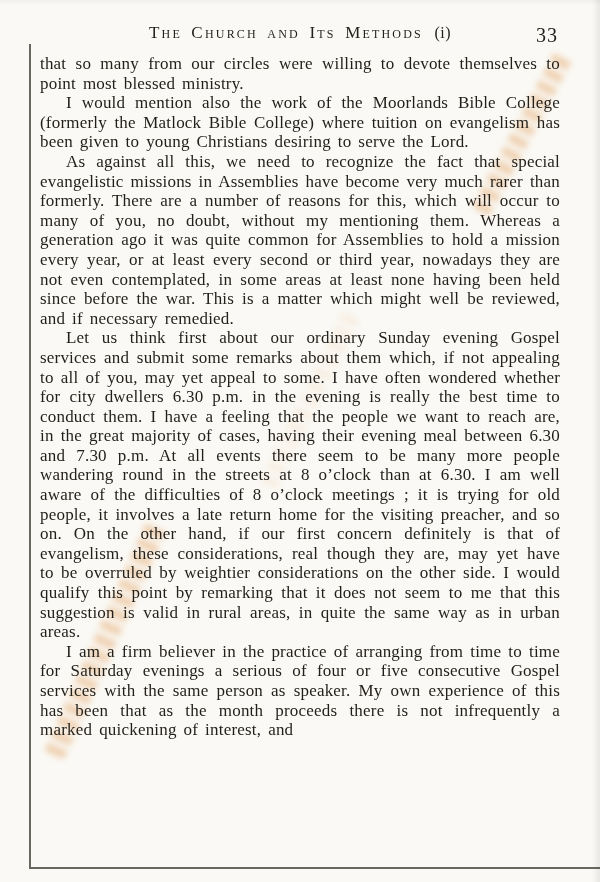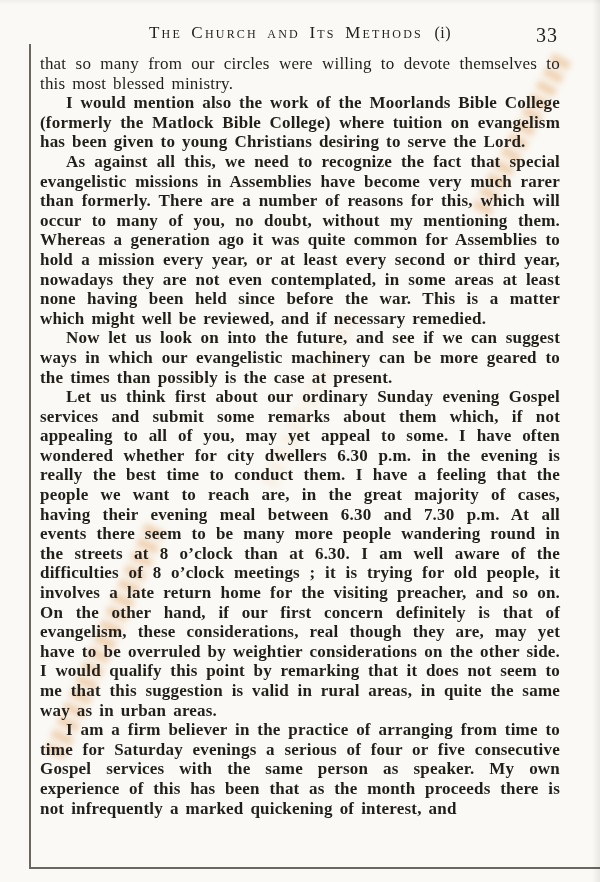--- a/index.html
+++ b/index.html
@@ -55,21 +55,21 @@
     z-index: 2;
     text-align: justify;
   }
   .para {
     margin: 0;
     font-size: 17px;
     line-height: 19.6px;
     letter-spacing: 0.2px;
     word-spacing: 2.5px;
   }
-  .para.indent { text-indent: 26px; font-weight: bold; }
+  .para.indent { text-indent: 26px; }
 
   
   .watermark-streak {
     position: absolute;
     z-index: 1;
     pointer-events: none;
     filter: blur(3px);
     opacity: 0.42;
     border-radius: 4px;
     background: repeating-linear-gradient(
@@ -133,24 +133,23 @@
 
   <header class="running-head">
     <span class="head-title">
       <span class="sc">The Church and Its Methods</span>
       <span class="title-suffix">(i)</span>
     </span>
     <span class="page-num">33</span>
   </header>
 
   <main class="page-body">
-      <p class="para">that so many from our circles were willing to devote themselves to this most blessed ministry.</p>
+      <p class="para">that so many from our circles were willing to devote themselves to point most blessed ministry.</p>
       <p class="para indent">I would mention also the work of the Moorlands Bible College (formerly the Matlock Bible College) where tuition on evangelism has been given to young Christians desiring to serve the Lord.</p>
       <p class="para indent">As against all this, we need to recognize the fact that special evangelistic missions in Assemblies have become very much rarer than formerly.  There are a number of reasons for this, which will occur to many of you, no doubt, without my mentioning them.  Whereas a generation ago it was quite common for Assemblies to hold a mission every year, or at least every second or third year, nowadays they are not even contemplated, in some areas at least none having been held since before the war.  This is a matter which might well be reviewed, and if necessary remedied.</p>
-      <p class="para indent">Now let us look on into the future, and see if we can suggest ways in which our evangelistic machinery can be more geared to the times than possibly is the case at present.</p>
       <p class="para indent">Let us think first about our ordinary Sunday evening Gospel services and submit some remarks about them which, if not appealing to all of you, may yet appeal to some.  I have often wondered whether for city dwellers 6.30 p.m. in the evening is really the best time to conduct them.  I have a feeling that the people we want to reach are, in the great majority of cases, having their evening meal between 6.30 and 7.30 p.m.  At all events there seem to be many more people wandering round in the streets at 8 o’clock than at 6.30.  I am well aware of the difficulties of 8 o’clock meetings ; it is trying for old people, it involves a late return home for the visiting preacher, and so on.  On the other hand, if our first concern definitely is that of evangelism, these considerations, real though they are, may yet have to be overruled by weightier considerations on the other side.  I would qualify this point by remarking that it does not seem to me that this suggestion is valid in rural areas, in quite the same way as in urban areas.</p>
       <p class="para indent">I am a firm believer in the practice of arranging from time to time for Saturday evenings a serious of four or five consecutive Gospel services with the same person as speaker.  My own experience of this has been that as the month proceeds there is not infrequently a marked quickening of interest, and</p>
     </main>
 
   <div class="page-edge-left"></div>
   <div class="page-edge-bottom"></div>
   <div class="scan-right-shade"></div>
   <div class="scan-top-shade"></div>
 
 </div>

